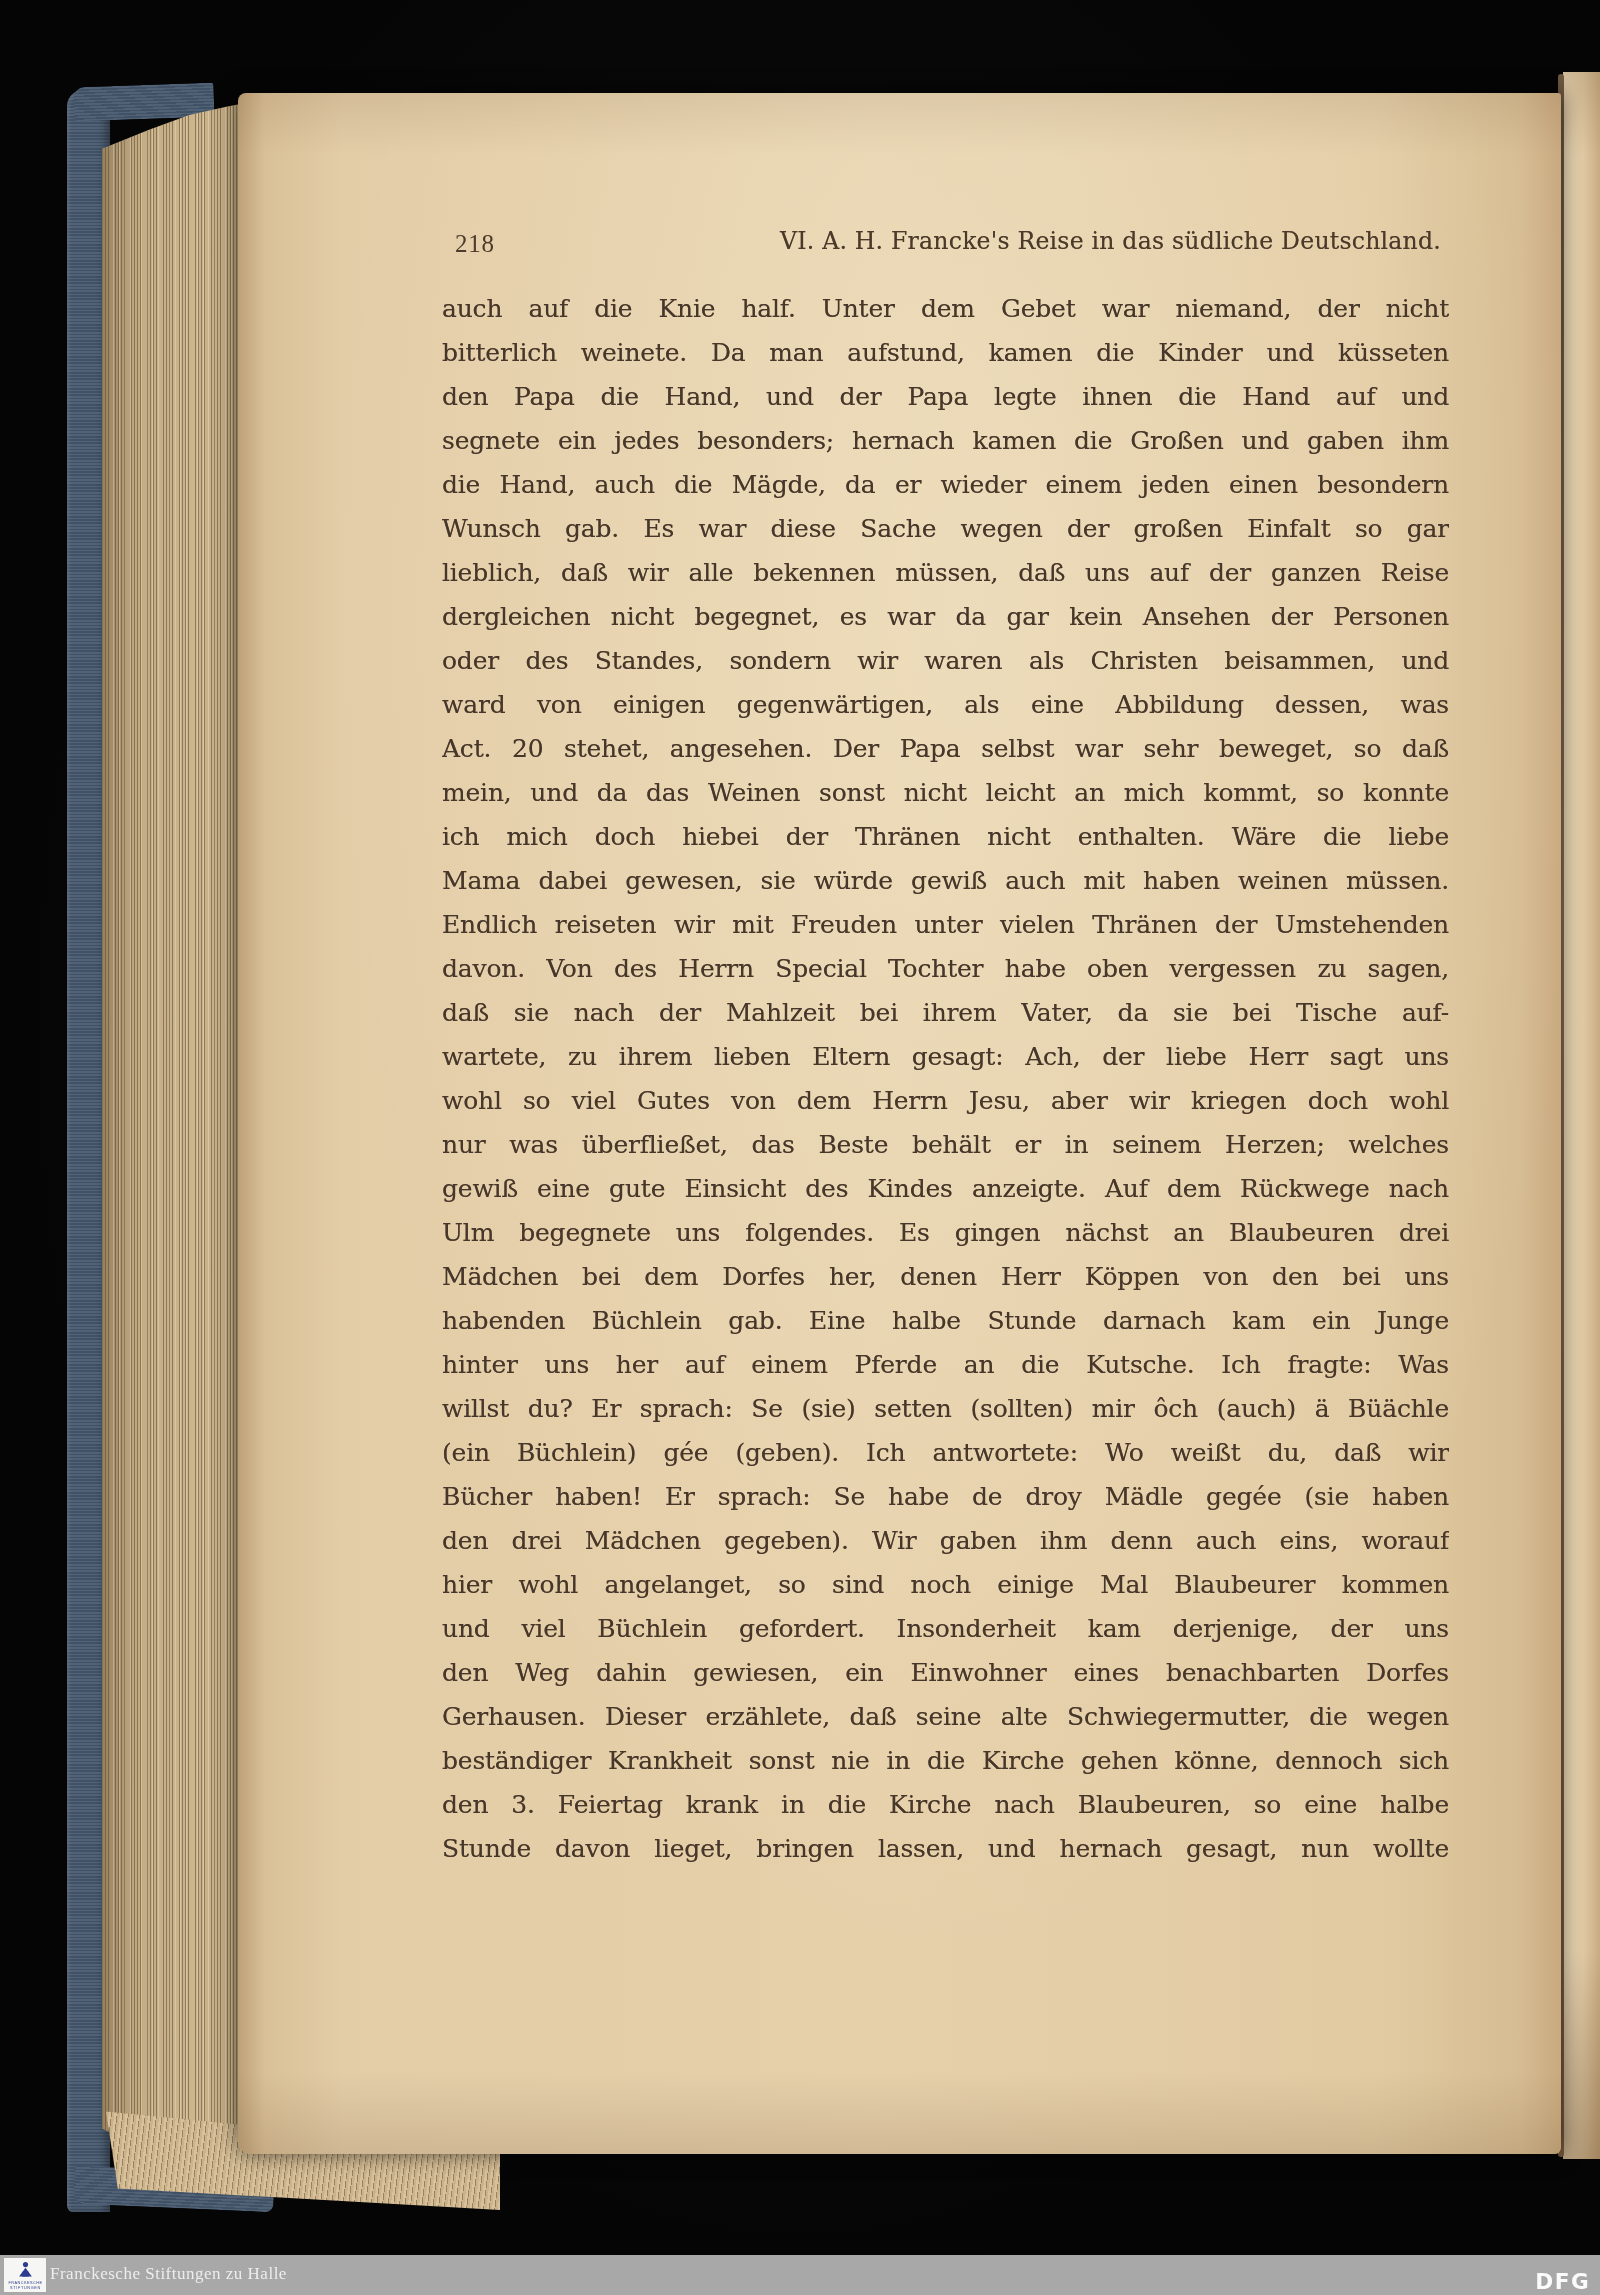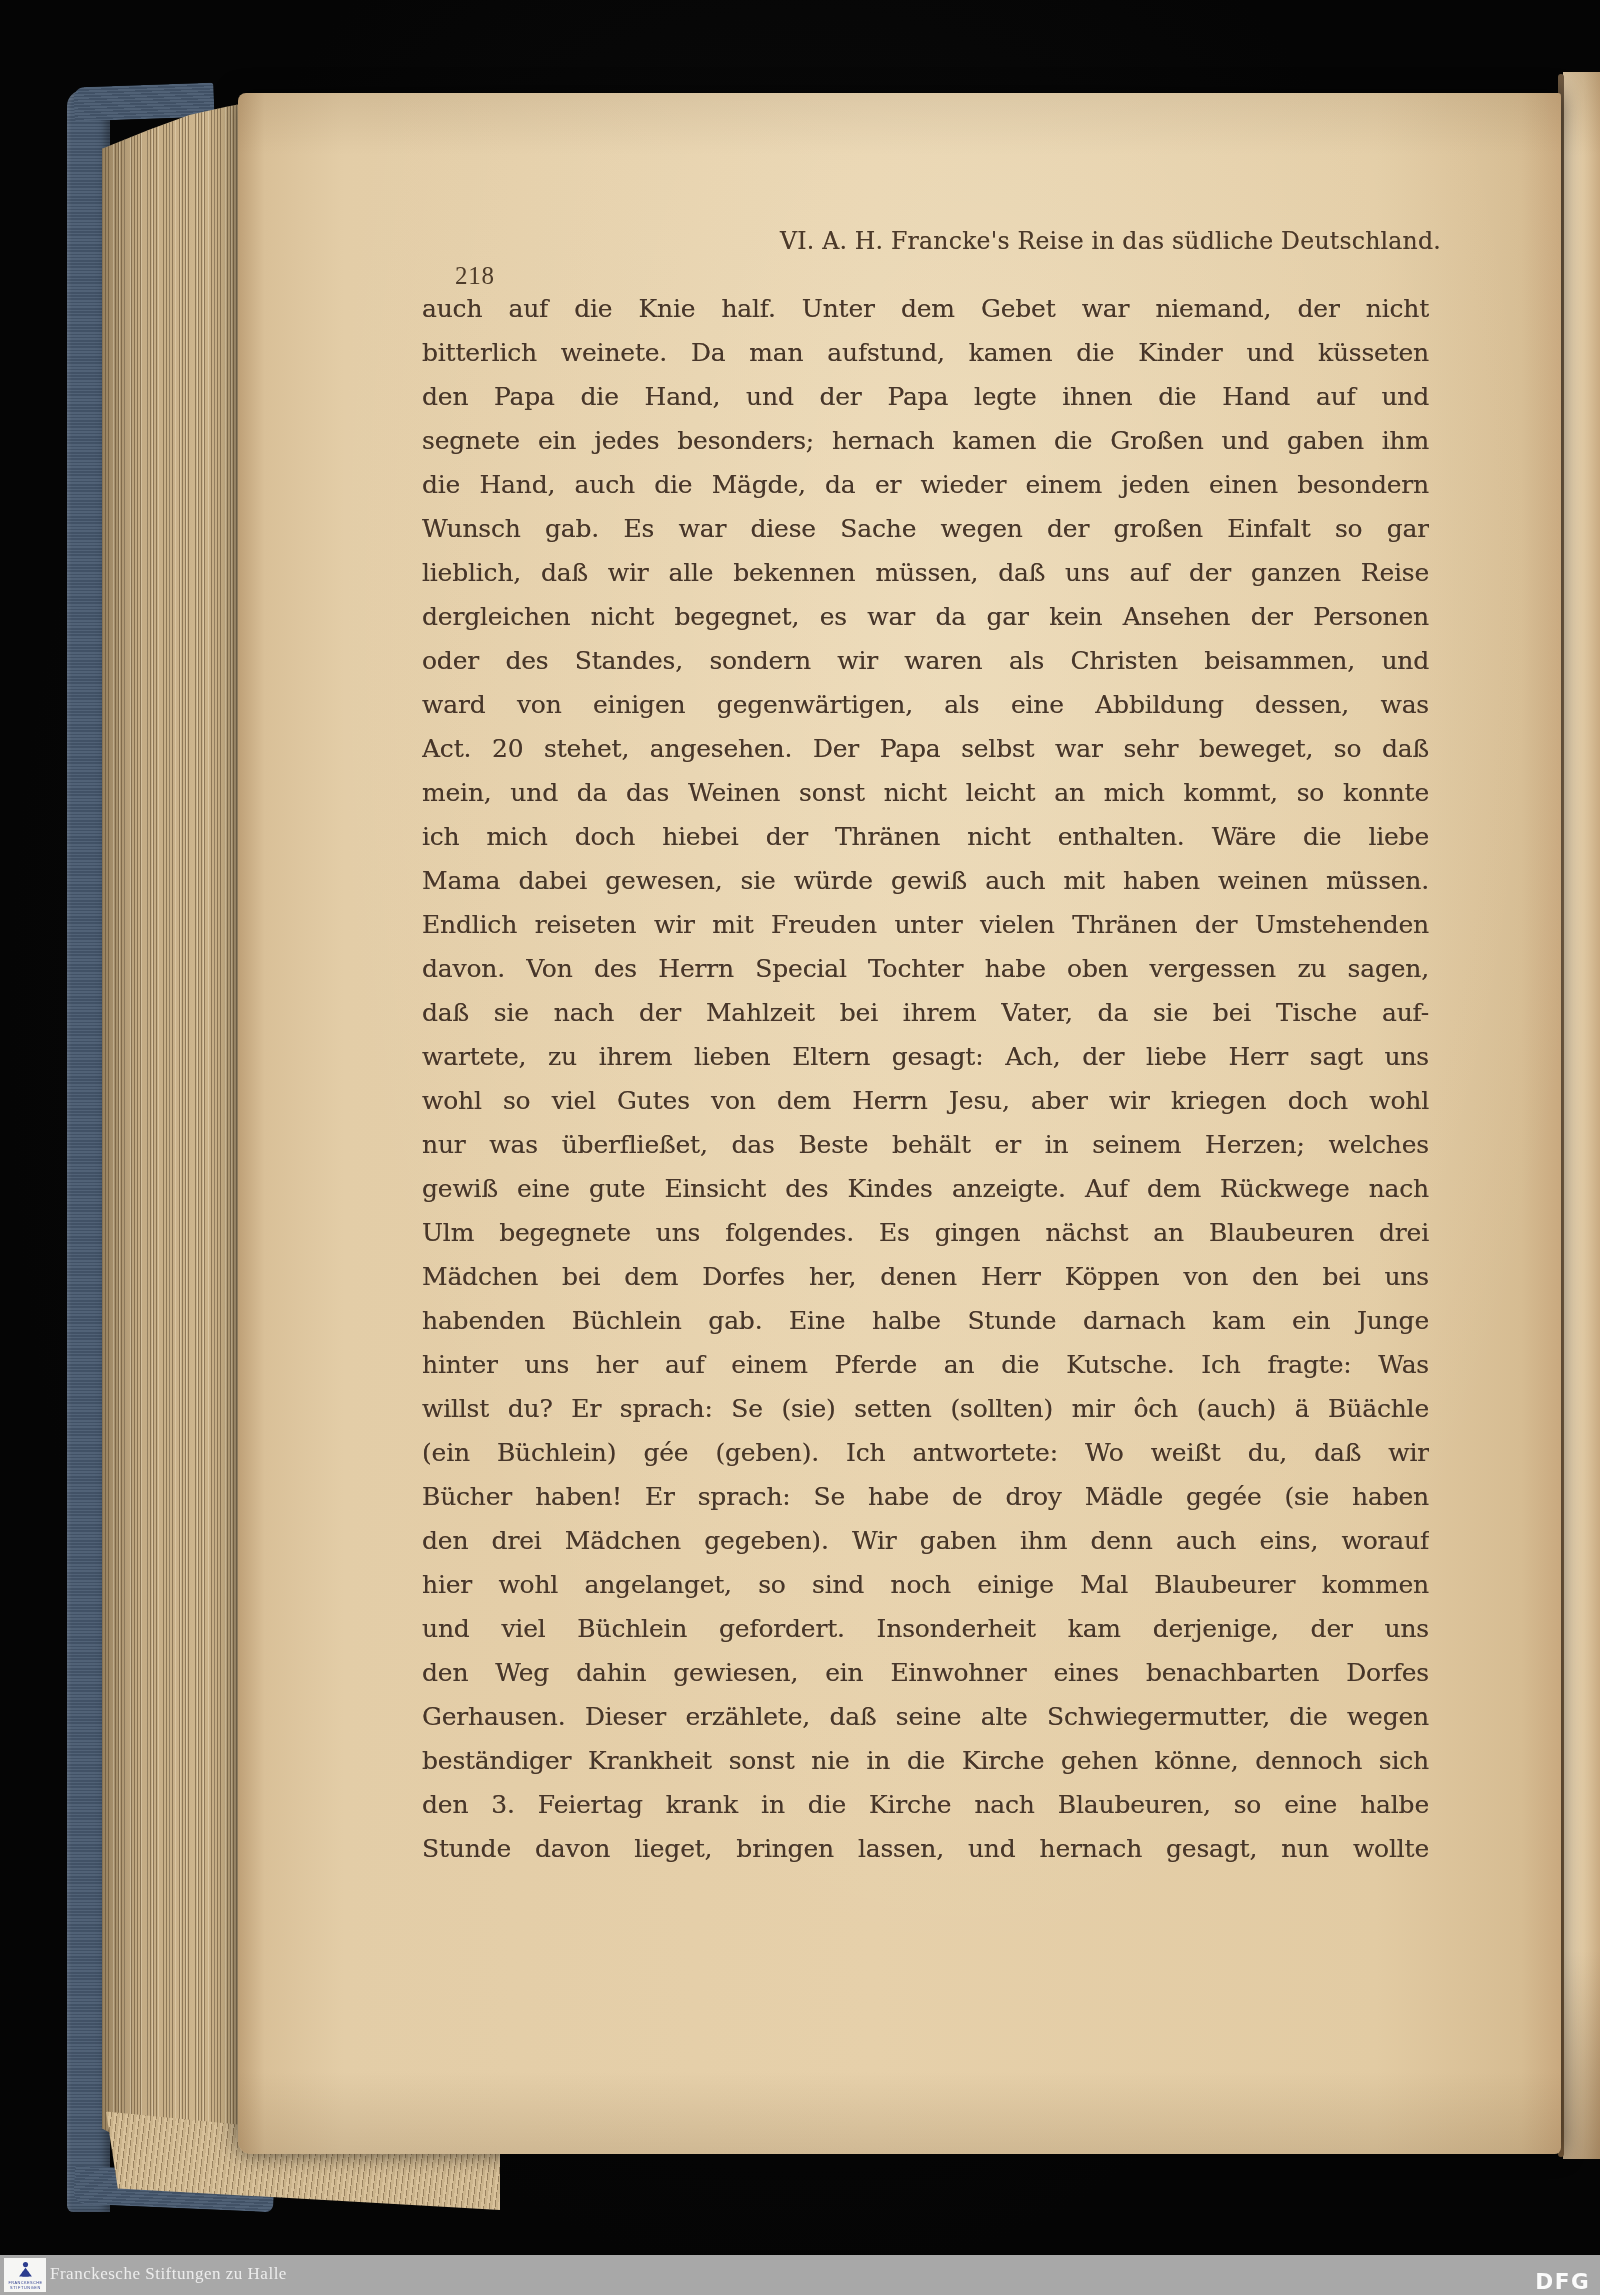--- a/index.html
+++ b/index.html
@@ -56,27 +56,27 @@
     border-radius:8px 3.2px 6.4px 12.8px;
     background:
       radial-gradient(ellipse at 55% 25%, rgba(255,249,229,.30) 0%, rgba(255,249,229,0) 62%),
       linear-gradient(180deg, rgba(110,82,50,.14) 0%, rgba(0,0,0,0) 3%, rgba(0,0,0,0) 96%, rgba(110,82,50,.18) 100%),
       linear-gradient(90deg,#bea077 0%,#d9c098 2%,#e3cda7 8%,var(--paper) 48%,#e2cba3 86%,#d6bc92 97%,#c9a97f 100%);
     box-shadow:0 0 21px rgba(0,0,0,.6);
   }
   .header{position:absolute;left:196px;top:134px;width:1007px;height:37px;color:var(--ink);}
   .pagenum{
     position:absolute;left:21px;top:3.2px;
-    font-family:"Liberation Serif",serif;font-size:25px;letter-spacing:0.8px;color:#4e3c2a;margin-top:32px;
+    font-family:"Liberation Serif",serif;font-size:25px;letter-spacing:0.8px;color:#4e3c2a;
   }
   .runtitle{
     display:block;text-align:right;font-size:23.6px;letter-spacing:0.2px;color:#4b392a;
     text-shadow:0 0 0.4px rgba(66,46,26,.55);
   }
-  .textblock{position:absolute;left:184px;top:194px;width:1007px;}
+  .textblock{position:absolute;left:204px;top:194px;width:1007px;}
   .line{
     height:44px;line-height:44px;overflow:hidden;
     font-size:25px;letter-spacing:-0.2px;word-spacing:1.6px;color:var(--ink);
     text-align:justify;text-align-last:justify;
     text-shadow:0 0 0.5px rgba(62,44,26,.55);
   }
   
   .footer-bar{position:absolute;left:0;top:2255px;width:1600px;height:41px;background:var(--bar);}
   .logo-box{
     position:absolute;left:4px;top:3.2px;width:42px;height:34px;background:#f6f6f4;

